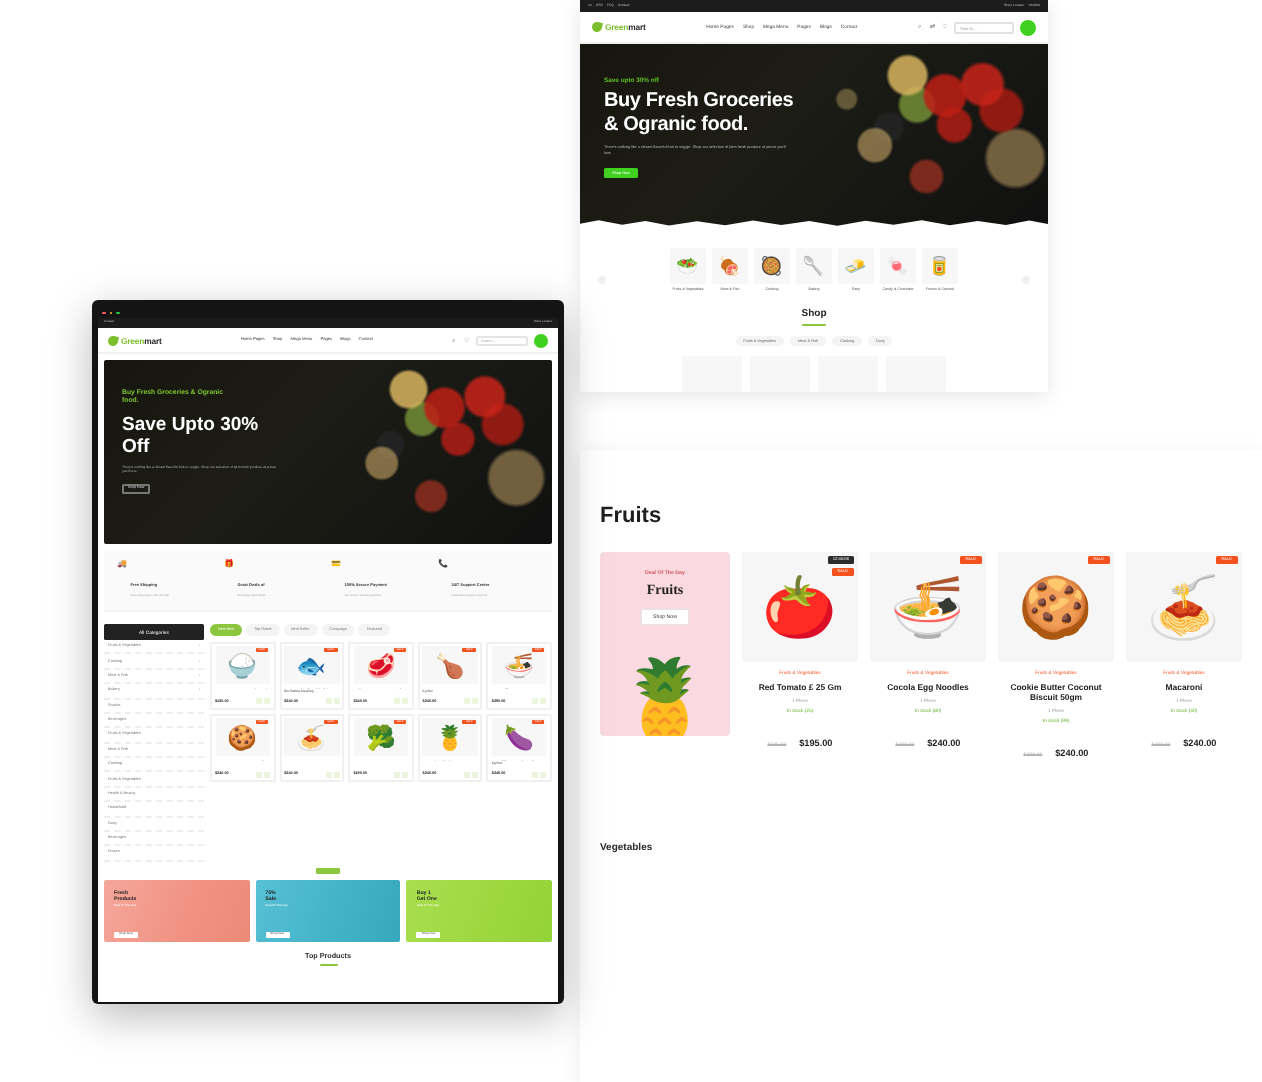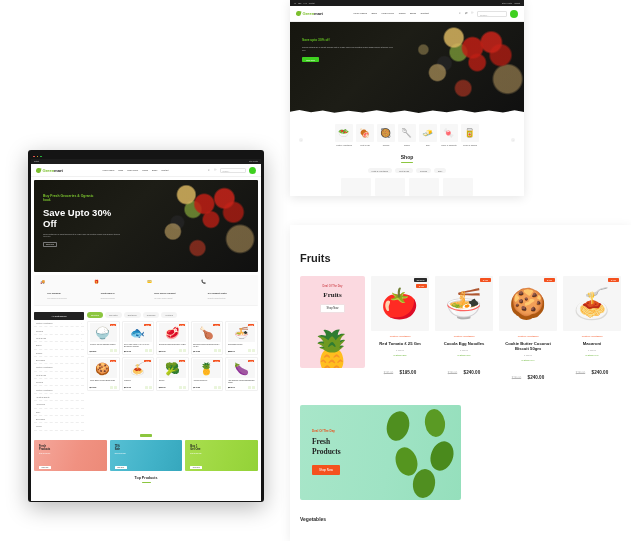--- a/index.html
+++ b/index.html
@@ -170,21 +170,21 @@
   }
   .b-btn {
     margin-top: 7px; display: inline-block; padding: 3px 7px; background: #f4511e;
     color: #fff; font-size: 3px; border-radius: 1px;
   }
   .avo { position: absolute; border-radius: 50%; }
   .foot-txt { font-size: 5px; color: #2b2b2b; font-weight: bold; margin: 16px 0 0 10px; }
 
   
   .panel-c {
-    position: absolute; left: 28px; top: 150px; width: 236px; height: 352px;
+    position: absolute; left: 46px; top: 150px; width: 236px; height: 352px;
     background: #141414; border-radius: 3px; padding: 4px 3px 3px 3px;
     box-shadow: 0 6px 22px rgba(0,0,0,.28);
   }
   .c-chrome {
     height: 5px; display: flex; align-items: center; gap: 2px; padding: 0 3px 0 2px;
   }
   .dot { width: 1.6px; height: 1.6px; border-radius: 50%; }
   .c-screen { width: 230px; height: 342px; background: #fff; overflow: hidden; }
   .c-topbar {
     height: 5px; background: #1c1c1c; display: flex; align-items: center;
@@ -299,20 +299,22 @@
         <span class="mini-icon">⇄</span>
         <span class="mini-icon">♡</span>
         <div class="searchbox">Search...</div>
         <span class="cart-dot"></span>
       </div>
     </div>
 
     <div class="hero">
       <div class="hero-txt">
         <div class="hero-kicker">Save upto 30% off</div>
+        <div class="hero-title">Buy Fresh Groceries
+&amp; Ogranic food.</div>
         <div class="hero-sub">There's nothing like a vibrant flavorful fruit or veggie. Shop our selection of farm fresh produce at prices you'll love.</div>
         <div class="hero-btn">Shop Now</div>
       </div>
       <div class="torn"></div>
     </div>
 
     <div class="cats">
       <div class="arrow-l">‹</div>
       <div class="cat">
         <div class="cat-img">🥗</div>
@@ -429,31 +431,20 @@
         <div class="punit">1 Piece</div>
         <div class="pstock">In stock (40)</div>
         <div class="pprice">
           <span class="pold">$290.00</span>
           <span class="pnew">$240.00</span>
         </div>
       </div>
     </div>
 
     <div class="banner-row">
-      <div class="banner b-mint">
-        <div class="b-kicker">Deal Of The Day</div>
-        <div class="b-title">Fresh
-Products</div>
-        <div class="b-btn">Shop Now</div>
-        <div class="avo" style="width:22px;height:30px;background:#4f8f1f;right:52px;top:6px;transform:rotate(15deg);"></div>
-        <div class="avo" style="width:20px;height:28px;background:#5a9a24;right:16px;top:4px;transform:rotate(-8deg);"></div>
-        <div class="avo" style="width:22px;height:30px;background:#4a8a1c;right:8px;top:36px;transform:rotate(20deg);"></div>
-        <div class="avo" style="width:21px;height:29px;background:#55951f;right:44px;top:42px;transform:rotate(-18deg);"></div>
-        <div class="avo" style="width:22px;height:29px;background:#508f20;right:26px;bottom:2px;transform:rotate(10deg);"></div>
-      </div>
     </div>
 
     <div class="foot-txt">Vegetables</div>
   </div>
 
   <div class="panel-c">
     <div class="c-chrome">
       <span class="dot" style="background:#ff5f57"></span>
       <span class="dot" style="background:#febc2e"></span>
       <span class="dot" style="background:#28c840"></span>

